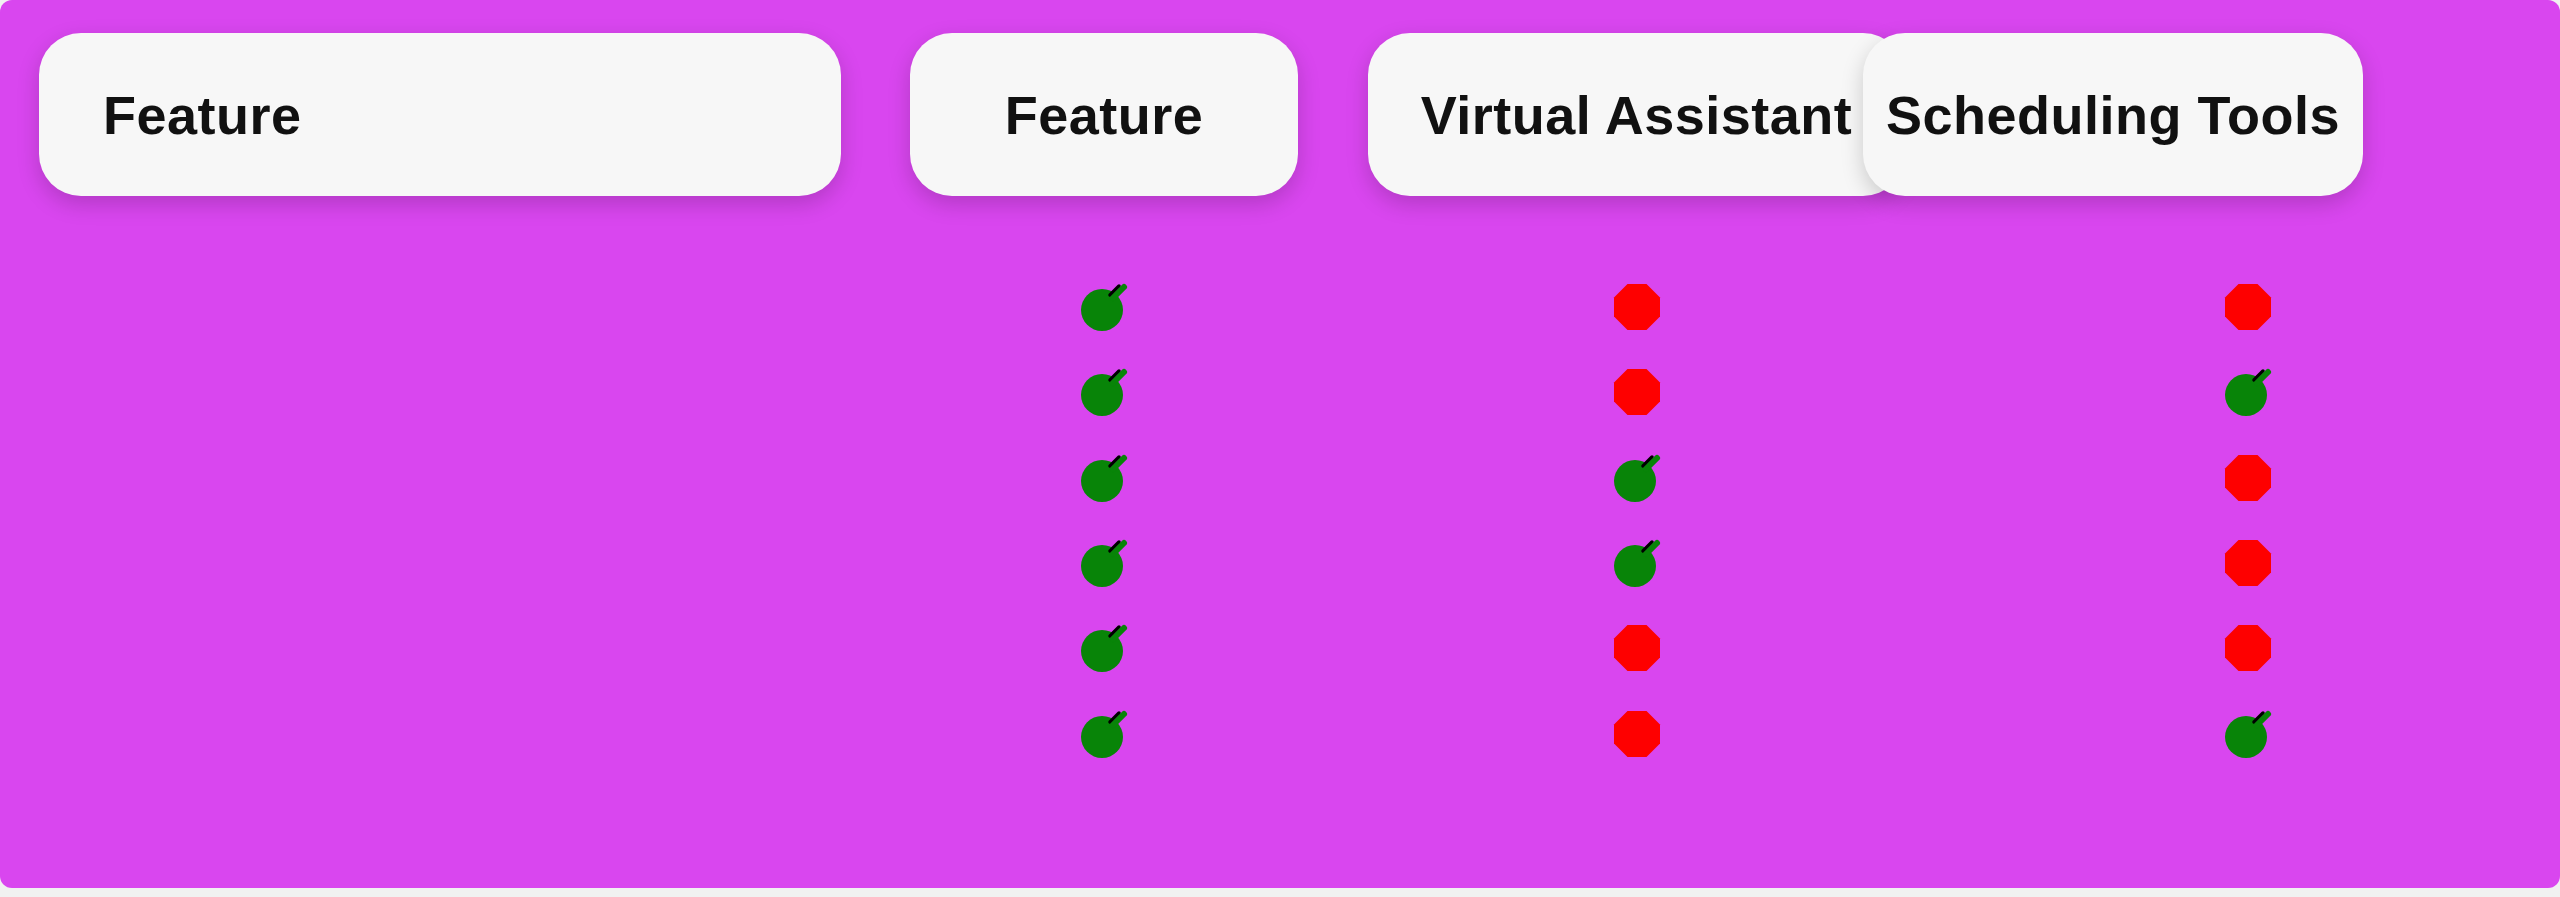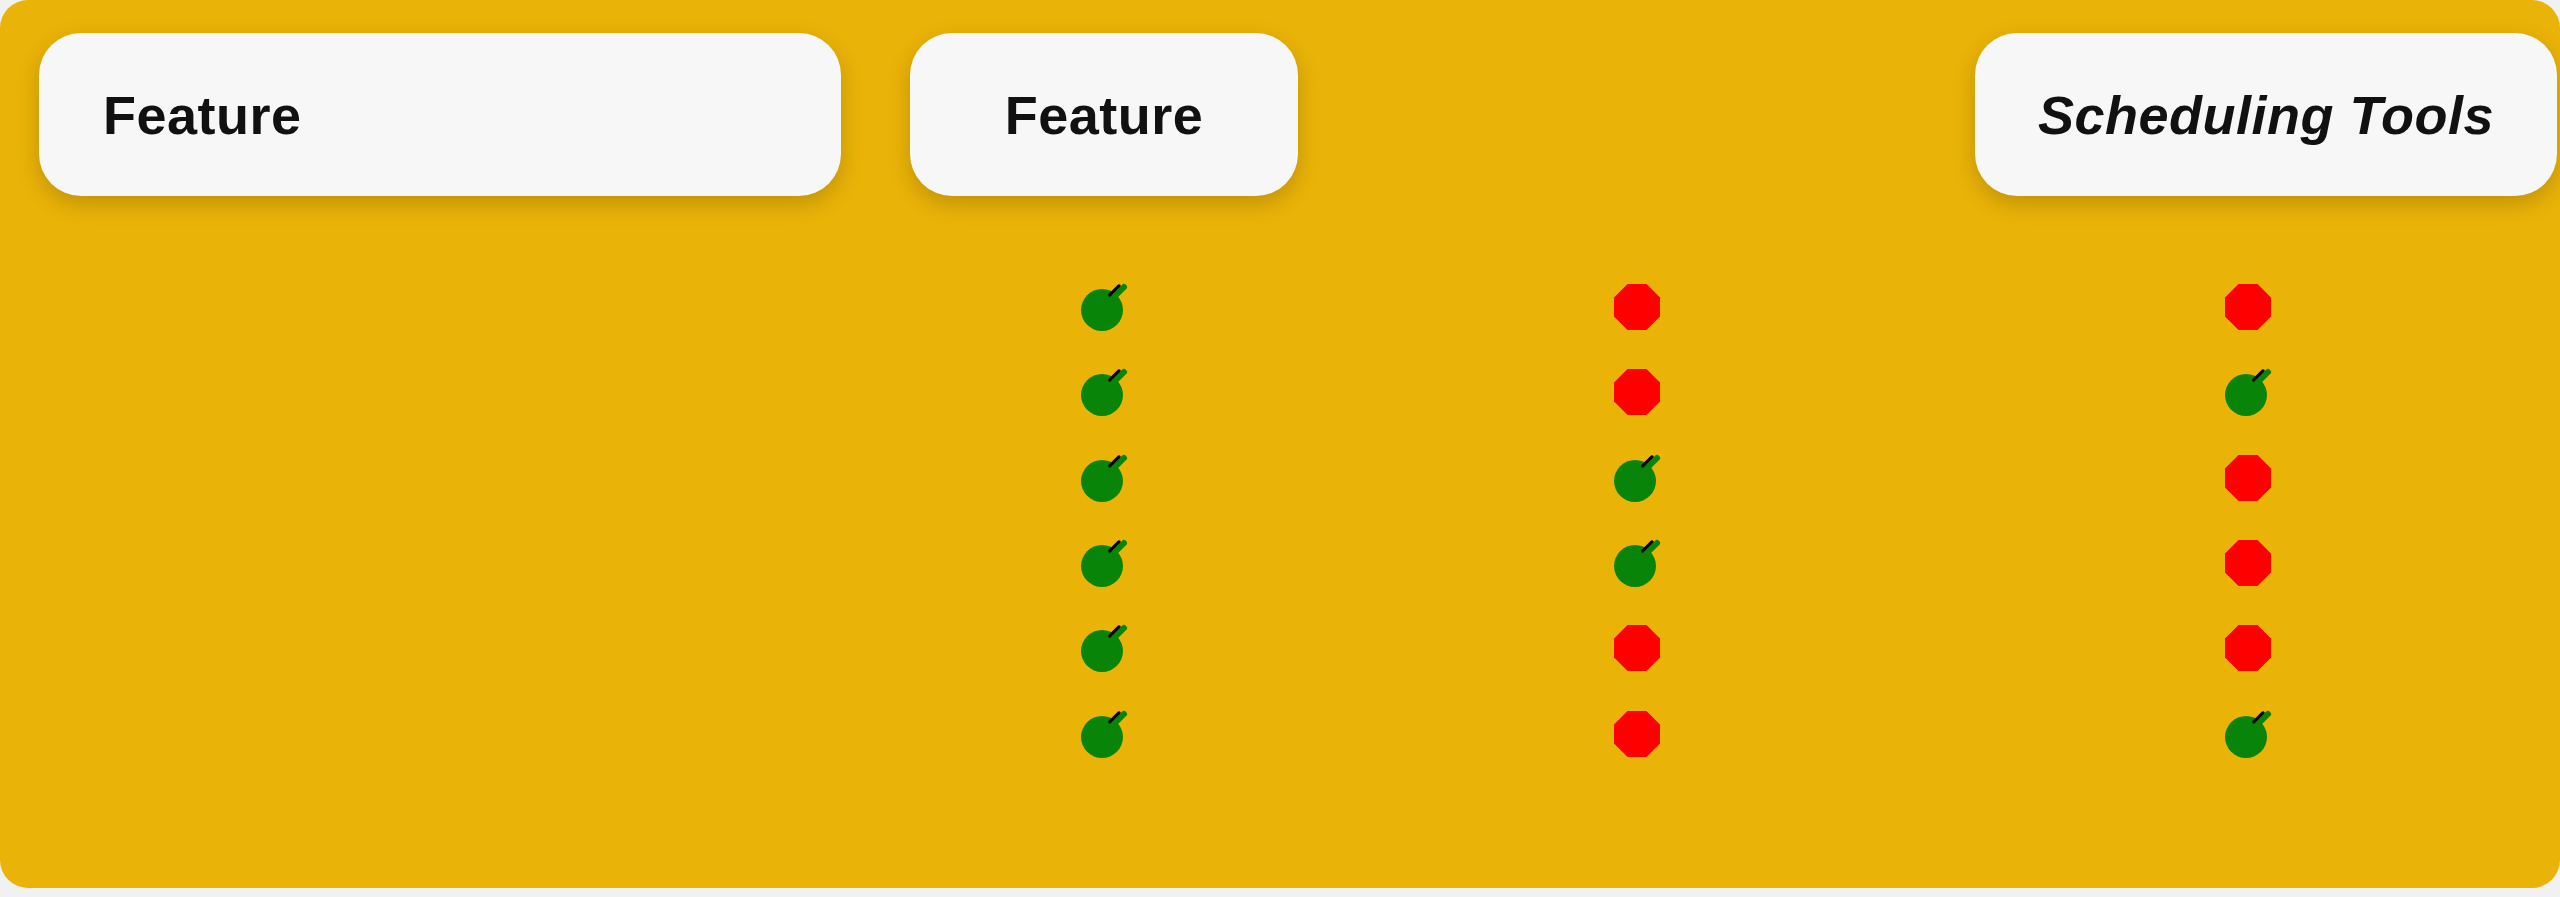--- a/index.html
+++ b/index.html
@@ -10,22 +10,22 @@
     background: #f1f1f1;
     font-family: "Liberation Sans", sans-serif;
     overflow: hidden;
   }
   .card {
     position: absolute;
     left: 0;
     top: 0;
     width: 2560px;
     height: 888px;
-    background: #eab308;
-    border-radius: 28px;
+    background: #d946ef;
+    border-radius: 12px;
   }
   .header-box {
     position: absolute;
     top: 33px;
     height: 163px;
     background: #f7f7f7;
     border-radius: 42px;
     display: flex;
     align-items: center;
     justify-content: center;
@@ -38,21 +38,21 @@
   }
   #feature-box {
     left: 39px;
     width: 802px;
     justify-content: flex-start;
     padding-left: 64px;
     box-sizing: border-box;
   }
   #william-box   { left: 910px;  width: 388px; }
   #va-box        { left: 1368px; width: 537px; }
-  #st-box        { left: 1975px; width: 582px; font-style: italic; }
+  #st-box        { left: 1863px; width: 500px; }
   .status-cell {
     position: absolute;
     width: 50px;
     height: 50px;
     display: flex;
     align-items: center;
     justify-content: center;
   }
   .status-cell svg { display: block; }
   .bottom-strip {
@@ -70,20 +70,23 @@
 <div class="card">
 
   <div class="header-box" id="feature-box">
     <span>Feature</span>
   </div>
 
   <div class="header-box" id="william-box">
     <span>Feature</span>
   </div>
 
+  <div class="header-box" id="va-box">
+    <span>Virtual Assistant</span>
+  </div>
 
   <div class="header-box" id="st-box">
     <span>Scheduling Tools</span>
   </div>
 
   <div id="matrix">
       <div class="status-cell" style="left: 1079px; top: 282px;">
         <span>
           <svg width="50" height="50" viewBox="0 0 50 50" aria-hidden="true">
             <circle cx="23" cy="28" r="21" fill="#088408"></circle>

